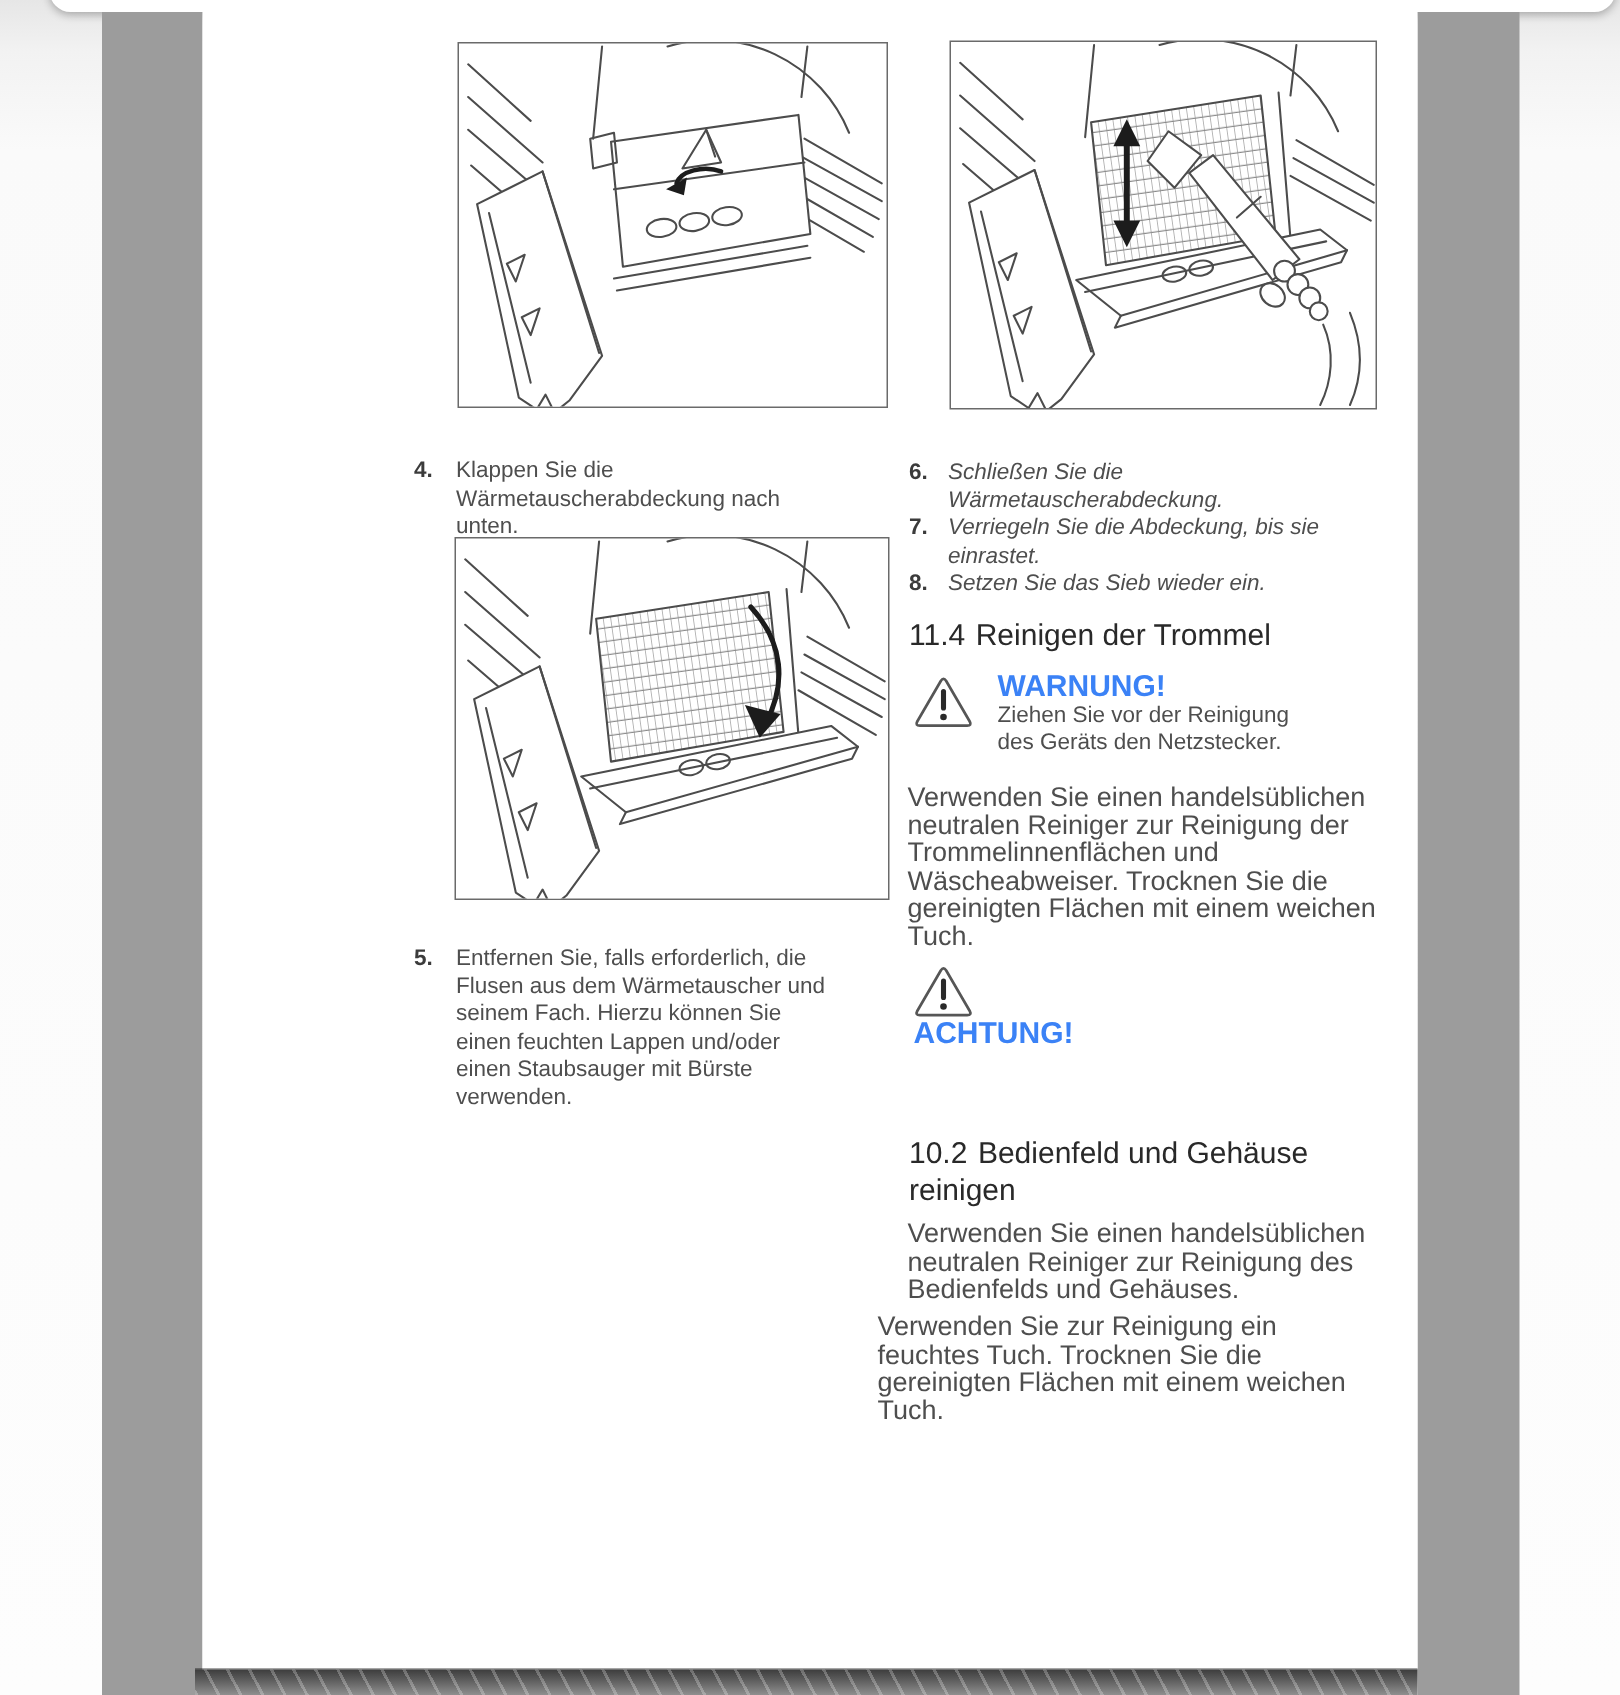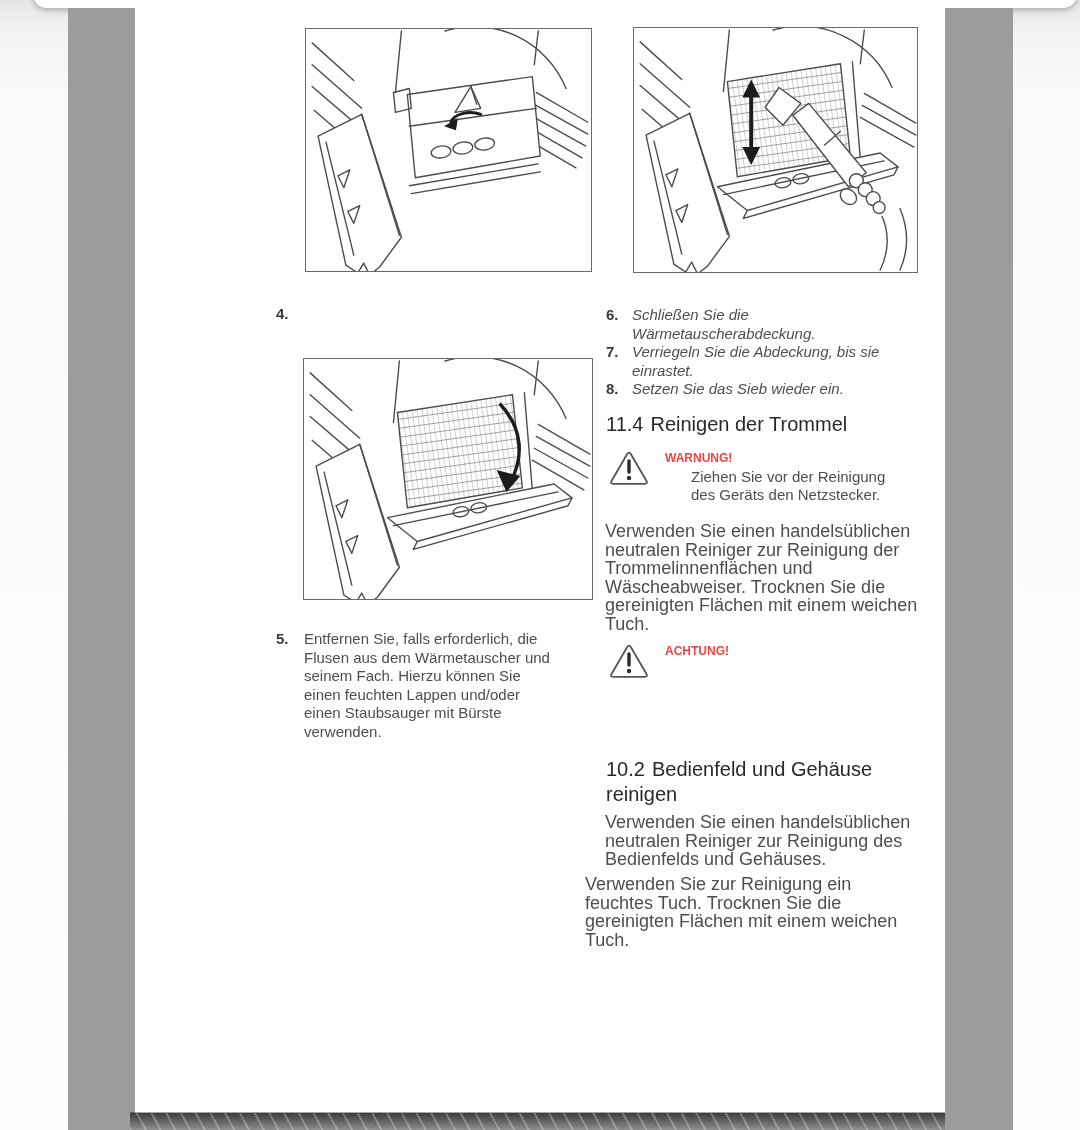--- a/index.html
+++ b/index.html
@@ -38,22 +38,22 @@
   .steps .num { width:26px; flex:none; font-weight:bold; color:#3b3b3b; }
   .steps .li-text { white-space:pre-line;font-style:italic; }
 
   .heading { position:absolute; font-size:20px; line-height:24.5px; color:#292929; }
   .heading .sec-num { font-weight:normal; margin-right:7px; }
   .heading .sec-title { white-space:pre-line; }
 
   .alert { position:absolute; display:flex; }
   .alert .alert-icon { width:40px; height:37px; flex:none; margin-right:16px; margin-top:1px; }
   .alert .alert-body { font-size:15px; line-height:18.5px; color:#4e4e4e; }
-  .alert .alert-title { font-weight:bold; color:#ef4444; font-size:12px; }
-  .alert .alert-text { white-space:pre-line;margin-left:26px; }
+  .alert .alert-title { font-weight:bold; color:#3b82f6; font-size:20px; }
+  .alert .alert-text { white-space:pre-line; }
 
   .para { position:absolute; width:325px; font-size:18px; line-height:18.5px; color:#4e4e4e; white-space:pre-line; }
 
   .art { fill:none; stroke:#4c4c4c; stroke-width:1.4; stroke-linecap:round; stroke-linejoin:round; }
 </style>
 </head>
 <body>
 
 <div class="viewer">
 
@@ -94,20 +94,23 @@
           <polyline points="20,114 48,228"></polyline>
             <polyline points="56,86 94,208"></polyline>
           <path d="M32,148 L44,142 L38,160 Z"></path>
             <path d="M42,184 L54,178 L48,196 Z"></path>
         </g>
       </svg>
     </div>
 
     <div class="list-item" style="left:141px; top:297px; width:330px;">
       <span class="num">4.</span>
+      <span class="li-text">Klappen Sie die
+Wärmetauscherabdeckung nach
+unten.</span>
     </div>
 
     <div class="figure" style="left:168px; top:350px; width:290px; height:242px;">
       <svg viewBox="0 0 290 242">
         <defs>
           <pattern id="hatchA" width="5" height="9" patternUnits="userSpaceOnUse" patternTransform="rotate(-8)">
             <path d="M0,0 L0,9 M0,1.5 L5,1.5" stroke="#8a8a8a" stroke-width="0.8" fill="none"></path>
           </pattern>
         </defs>
         <g class="art">
@@ -231,21 +234,21 @@
       </div>
     </div>
 
     <div class="para" style="left:470px; top:514px;">Verwenden Sie einen handelsüblichen
 neutralen Reiniger zur Reinigung der
 Trommelinnenflächen und
 Wäscheabweiser. Trocknen Sie die
 gereinigten Flächen mit einem weichen
 Tuch.</div>
 
-    <div class="alert" style="left:474px; top:634px; width:310px;">
+    <div class="alert" style="left:474px; top:634px; width:310px;flex-direction:column;">
       <svg class="alert-icon" viewBox="0 0 40 37">
         <path d="M18.2,4 Q20,1.2 21.8,4 L37.5,31 Q39,33.8 35.8,33.8 L4.2,33.8 Q1,33.8 2.5,31 Z" fill="none" stroke="#565656" stroke-width="1.8" stroke-linejoin="round"></path>
         <line x1="20" y1="11" x2="20" y2="22" stroke="#2a2a2a" stroke-width="3.4" stroke-linecap="round"></line>
         <circle cx="20" cy="28" r="2.2" fill="#2a2a2a"></circle>
       </svg>
       <div class="alert-body">
         <div class="alert-title">ACHTUNG!</div>
       </div>
     </div>
 

